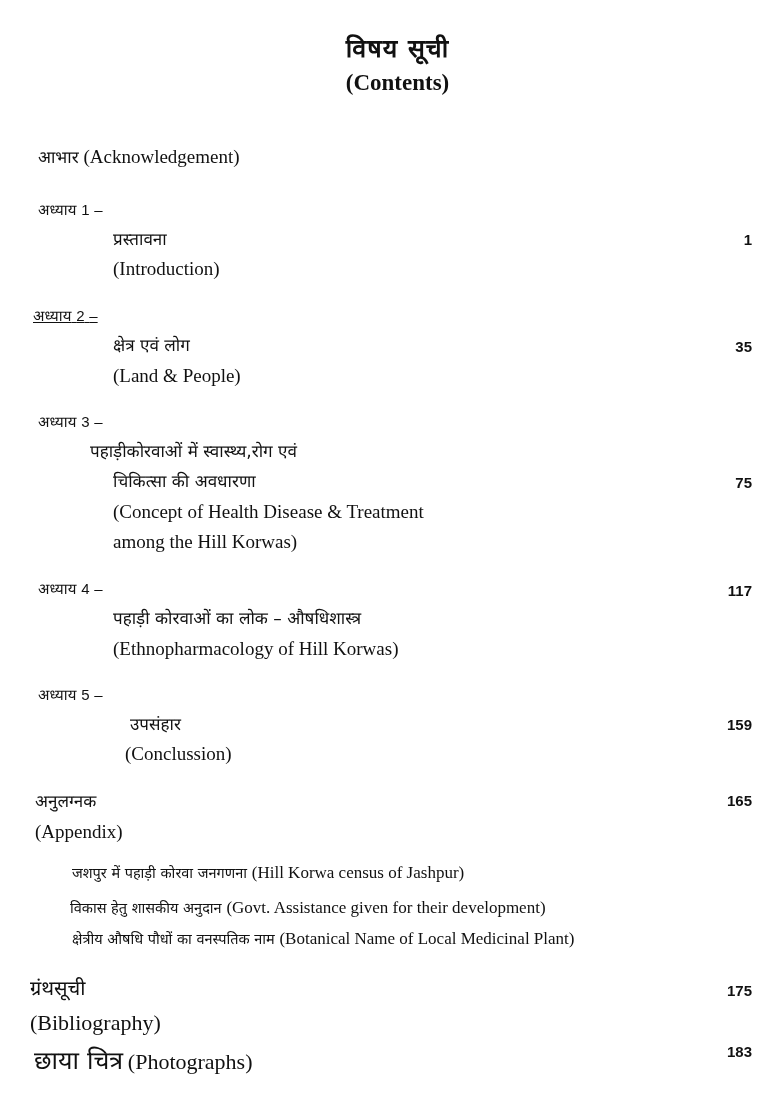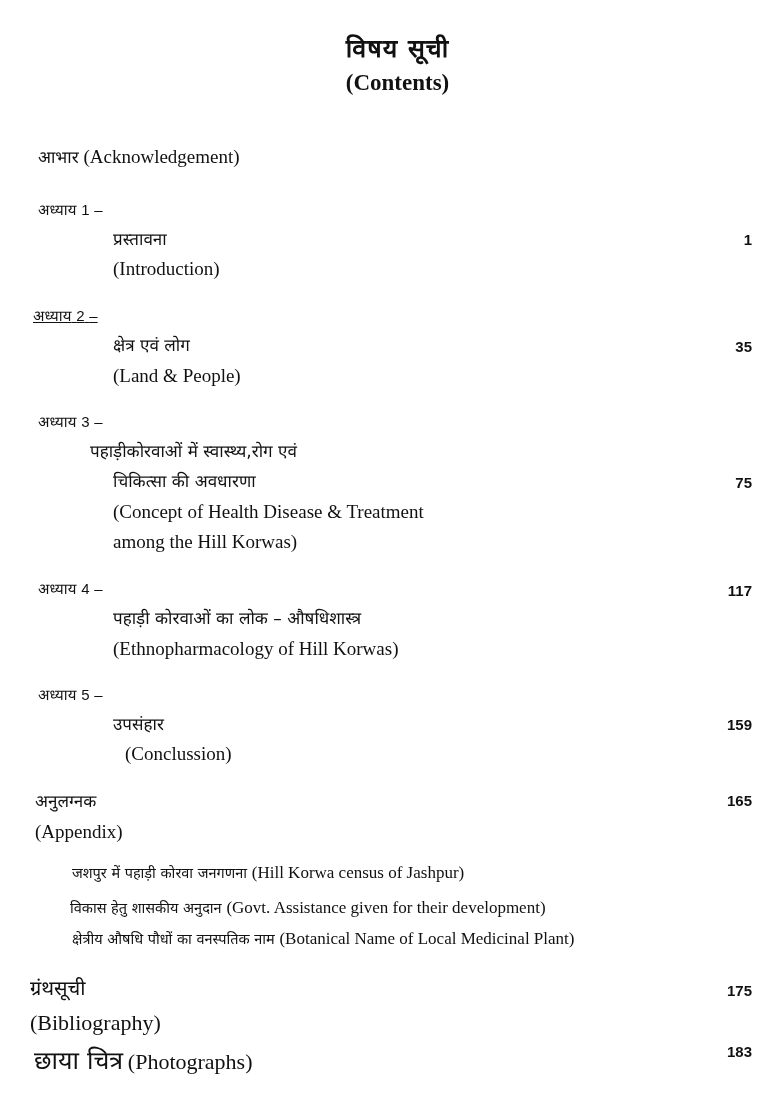--- a/index.html
+++ b/index.html
@@ -117,21 +117,21 @@
   </div>
   <div class="abs line hi" style="left:113px; top:606px;">पहाड़ी कोरवाओं का लोक – औषधिशास्त्र</div>
   <div class="abs pg" style="top:582px;text-align:center;">117</div>
   <div class="abs line en" style="left:113px; top:637px;">(Ethnopharmacology of Hill Korwas)</div>
 
   <div class="abs line ch-label" style="left:38px; top:683px;">
     <span>अध्याय</span>
     <span class="num">5</span>
     <span class="num">–</span>
   </div>
-  <div class="abs line hi" style="left:113px; top:712px;">उपसंहार</div>
+  <div class="abs line hi" style="left:130px; top:712px;">उपसंहार</div>
   <div class="abs pg" style="top:716px;">159</div>
   <div class="abs line en" style="left:113px; top:742px;margin-left:12px;">(Conclussion)</div>
 
   <div class="abs line hi" style="left:35px; top:789px;">अनुलग्नक</div>
   <div class="abs pg" style="top:792px;">165</div>
   <div class="abs line en" style="left:35px; top:820px;">(Appendix)</div>
 
   <div class="abs line sm" style="left:72px; top:860px;">
     <span class="hi">जशपुर में पहाड़ी कोरवा जनगणना</span>
     <span class="en">(Hill Korwa census of Jashpur)</span>

